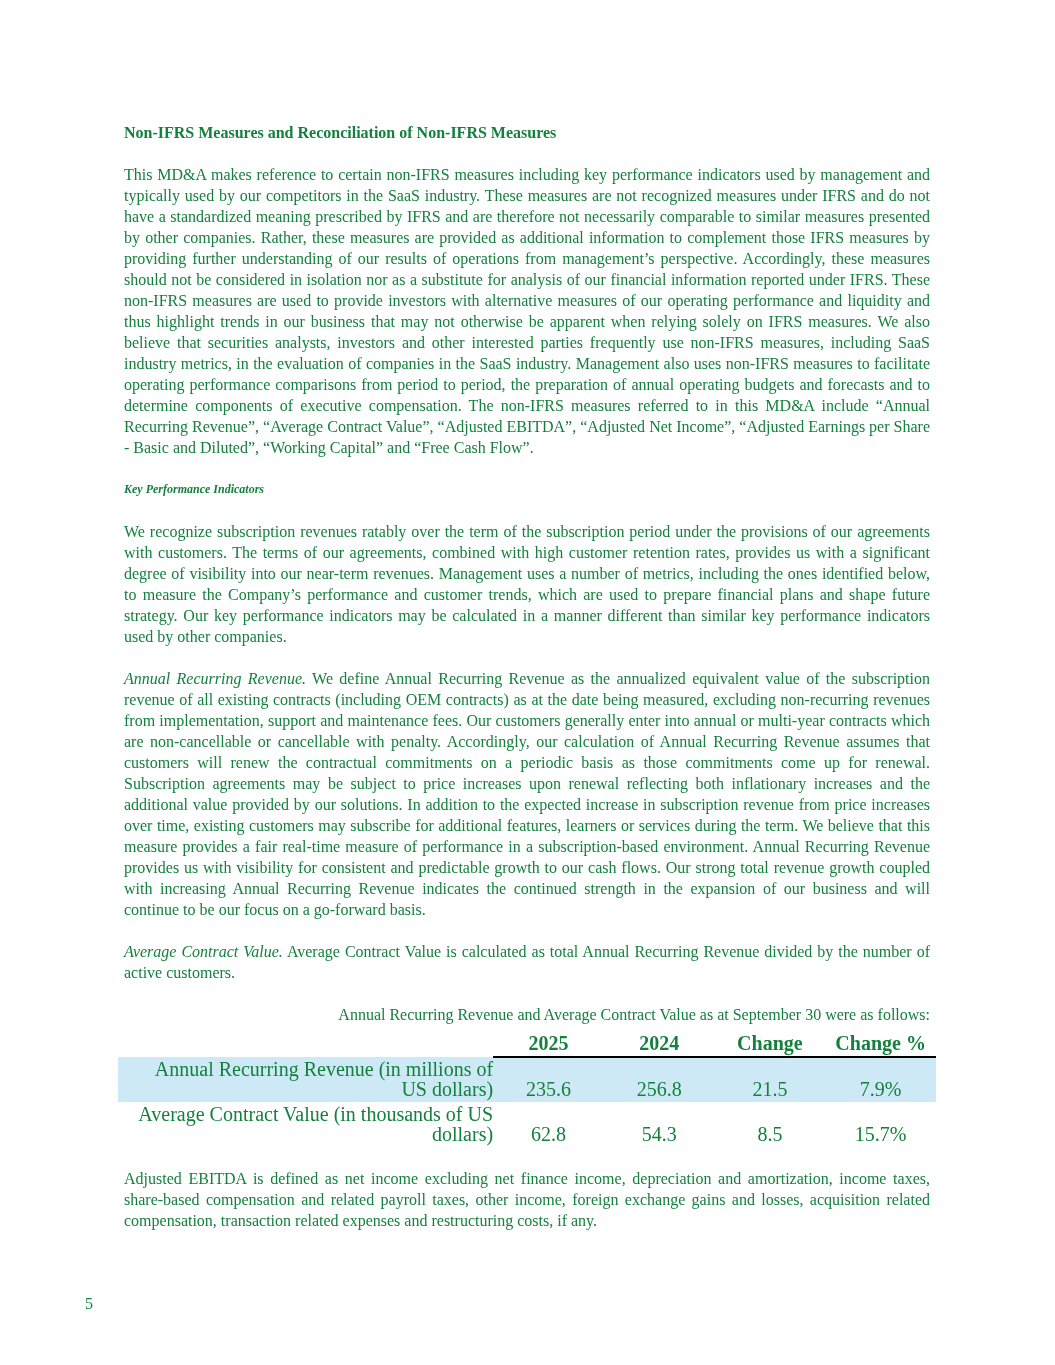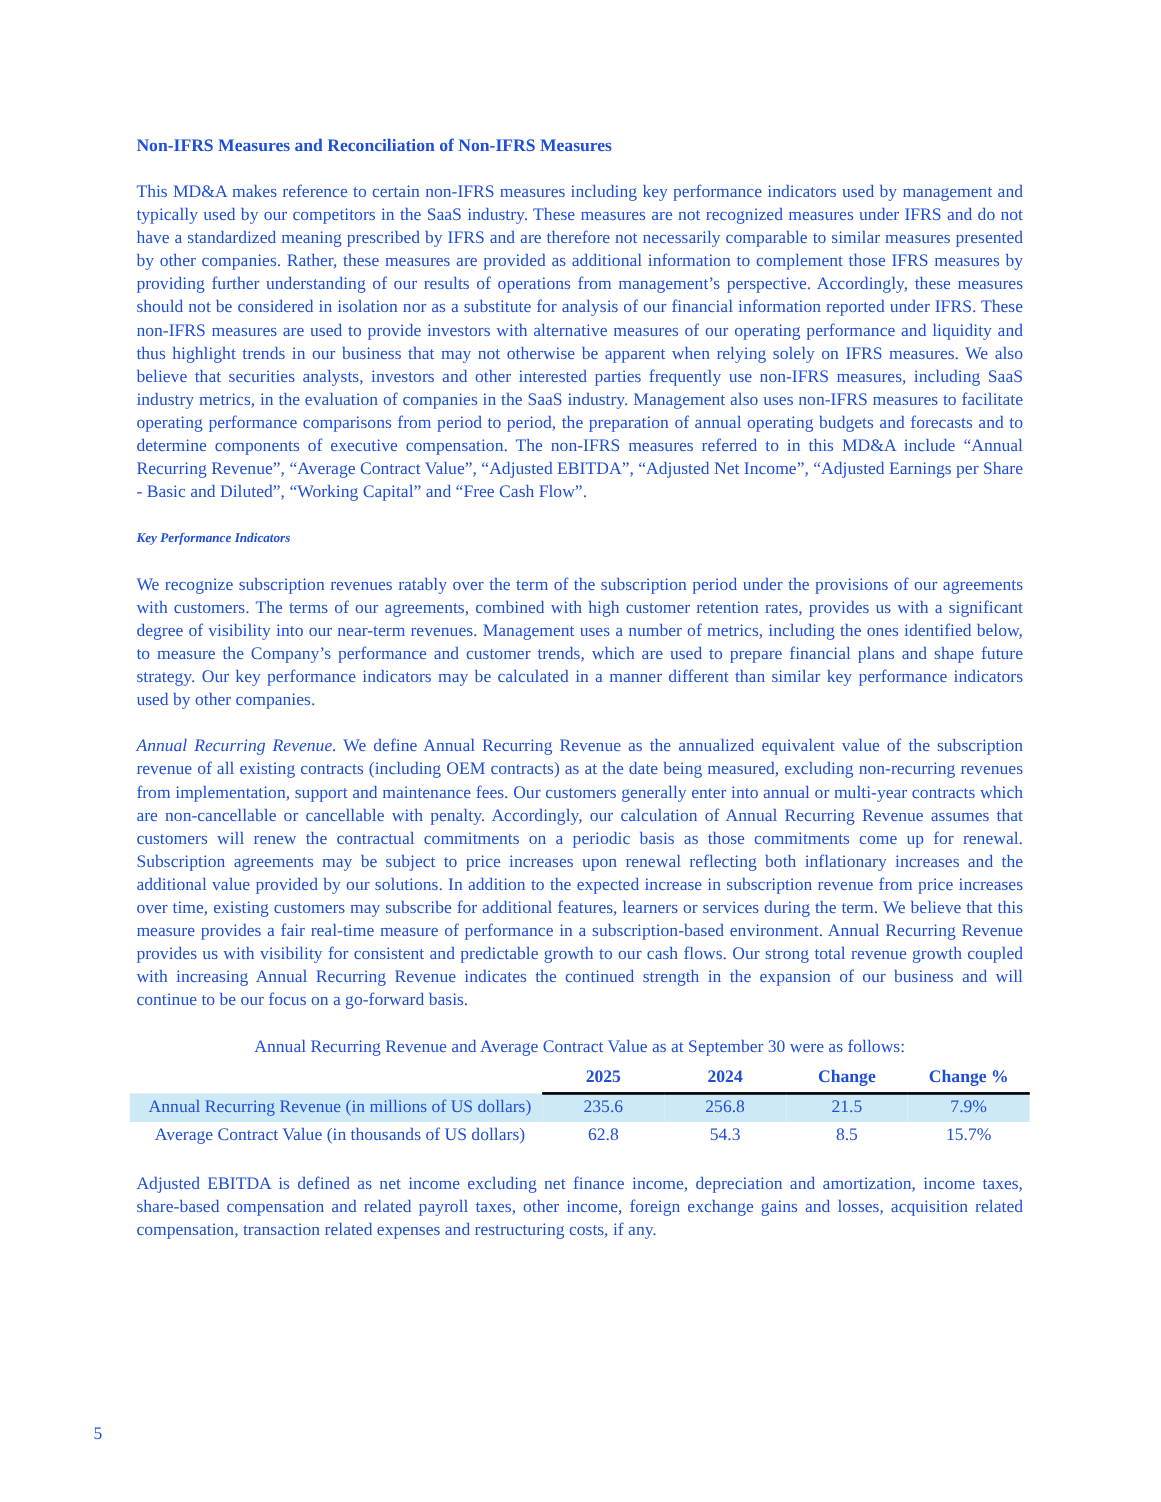--- a/index.html
+++ b/index.html
@@ -10,21 +10,21 @@
   .page {
     position: relative;
     width: 1055px;
     height: 1365px;
     background: #ffffff;
     box-sizing: border-box;
     padding: 122px 125px 0 124px;
     font-family: "Liberation Serif", "DejaVu Serif", serif;
     font-size: 16px;
     line-height: 21px;
-    color: #1d4ed8;
+    color: #15803d;
     overflow: hidden;
   }
   .heading-bold {
     font-weight: bold;
     font-size: 16px;
     margin: 0;
   }
   .heading-bold-italic {
     font-weight: bold;
     font-style: italic;
@@ -36,37 +36,37 @@
     font-weight: normal;
     font-size: 16px;
     margin: 30px 0 0 0;
   }
   p.body-par {
     margin: 21px 0 0 0;
     text-align: justify;
   }
   p.intro-par {
     margin: 21px 0 0 0;
-    text-align: center;
+    text-align: right;
   }
   .lead-italic { font-style: italic; }
   table.kpi {
     border-collapse: collapse;
     width: calc(100% + 12px);
     margin: 6px 0 0 -6px;
     table-layout: fixed;
   }
   table.kpi th, table.kpi td {
-    font-size: 16px;
+    font-size: 20px;
     line-height: 20px;
     padding: 2px 0 3px 0;
     vertical-align: bottom;
   }
   table.kpi th { font-weight: bold; text-align: center; }
-  table.kpi .label-col { width: 45%; text-align: center; padding-left: 7px; }
+  table.kpi .label-col { width: 45%; text-align: right; padding-left: 7px; }
   table.kpi th.num-col { border-bottom: 2px solid #000; }
   table.kpi td.num-col { text-align: center; }
   table.kpi tr.highlight td { background: var(--highlight, #cee9f6); }
   .page-number {
     position: absolute;
     left: 85px;
     top: 1293px;
     font-size: 16px;
   }
 </style>
@@ -80,20 +80,23 @@
   <p class="body-par">This MD&amp;A makes reference to certain non-IFRS measures including key performance indicators used by management and typically used by our competitors in the SaaS industry. These measures are not recognized measures under IFRS and do not have a standardized meaning prescribed by IFRS and are therefore not necessarily comparable to similar measures presented by other companies. Rather, these measures are provided as additional information to complement those IFRS measures by providing further understanding of our results of operations from management’s perspective. Accordingly, these measures should not be considered in isolation nor as a substitute for analysis of our financial information reported under IFRS. These non-IFRS measures are used to provide investors with alternative measures of our operating performance and liquidity and thus highlight trends in our business that may not otherwise be apparent when relying solely on IFRS measures. We also believe that securities analysts, investors and other interested parties frequently use non-IFRS measures, including SaaS industry metrics, in the evaluation of companies in the SaaS industry. Management also uses non-IFRS measures to facilitate operating performance comparisons from period to period, the preparation of annual operating budgets and forecasts and to determine components of executive compensation. The non-IFRS measures referred to in this MD&amp;A include “Annual Recurring Revenue”, “Average Contract Value”, “Adjusted EBITDA”, “Adjusted Net Income”, “Adjusted Earnings per Share - Basic and Diluted”, “Working Capital” and “Free Cash Flow”.</p>
 
   <h2 class="heading-bold-italic">Key Performance Indicators</h2>
 
   <p class="body-par">We recognize subscription revenues ratably over the term of the subscription period under the provisions of our agreements with customers. The terms of our agreements, combined with high customer retention rates, provides us with a significant degree of visibility into our near-term revenues. Management uses a number of metrics, including the ones identified below, to measure the Company’s performance and customer trends, which are used to prepare financial plans and shape future strategy. Our key performance indicators may be calculated in a manner different than similar key performance indicators used by other companies.</p>
 
   <p class="body-par">
     <span class="lead-italic">Annual Recurring Revenue.</span><span> We define Annual Recurring Revenue as the annualized equivalent value of the subscription revenue of all existing contracts (including OEM contracts) as at the date being measured, excluding non-recurring revenues from implementation, support and maintenance fees. Our customers generally enter into annual or multi-year contracts which are non-cancellable or cancellable with penalty. Accordingly, our calculation of Annual Recurring Revenue assumes that customers will renew the contractual commitments on a periodic basis as those commitments come up for renewal. Subscription agreements may be subject to price increases upon renewal reflecting both inflationary increases and the additional value provided by our solutions. In addition to the expected increase in subscription revenue from price increases over time, existing customers may subscribe for additional features, learners or services during the term. We believe that this measure provides a fair real-time measure of performance in a subscription-based environment. Annual Recurring Revenue provides us with visibility for consistent and predictable growth to our cash flows. Our strong total revenue growth coupled with increasing Annual Recurring Revenue indicates the continued strength in the expansion of our business and will continue to be our focus on a go-forward basis.</span>
   </p>
 
+  <p class="body-par">
+    <span class="lead-italic">Average Contract Value.</span><span> Average Contract Value is calculated as total Annual Recurring Revenue divided by the number of active customers.</span>
+  </p>
 
   <p class="intro-par">Annual Recurring Revenue and Average Contract Value as at September 30 were as follows:</p>
 
   <table class="kpi">
     <thead>
       <tr>
         <th class="label-col"></th>
         <th class="num-col">2025</th>
         <th class="num-col">2024</th>
         <th class="num-col">Change</th>

